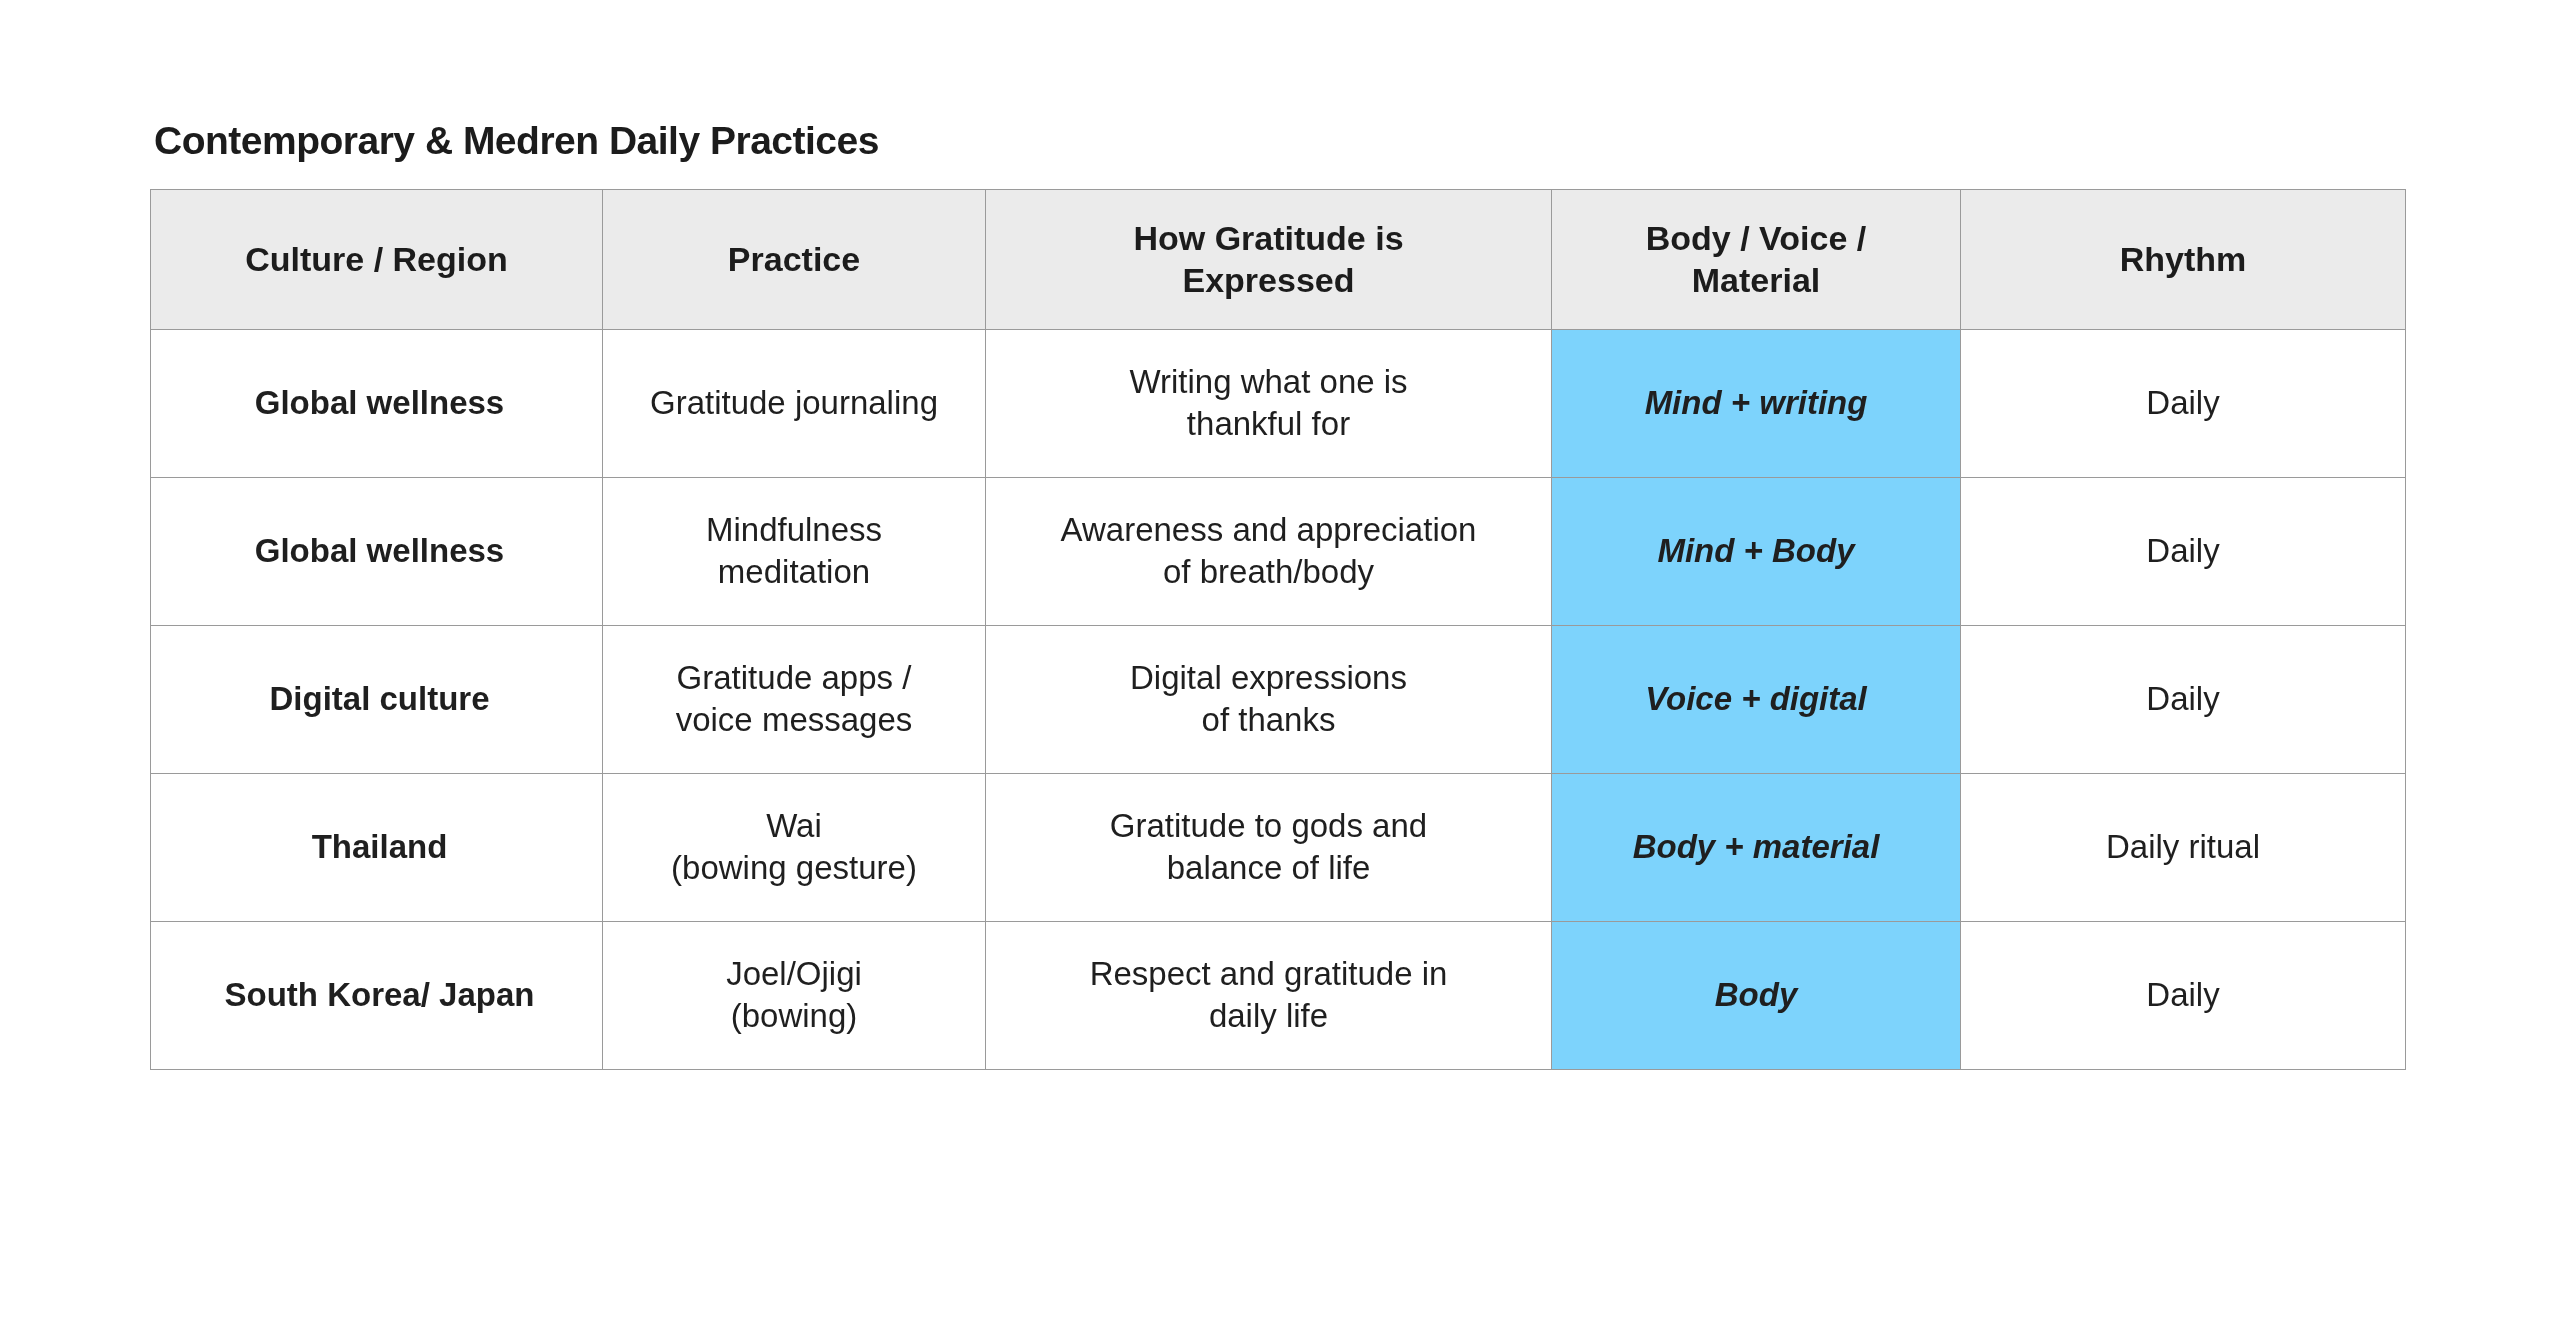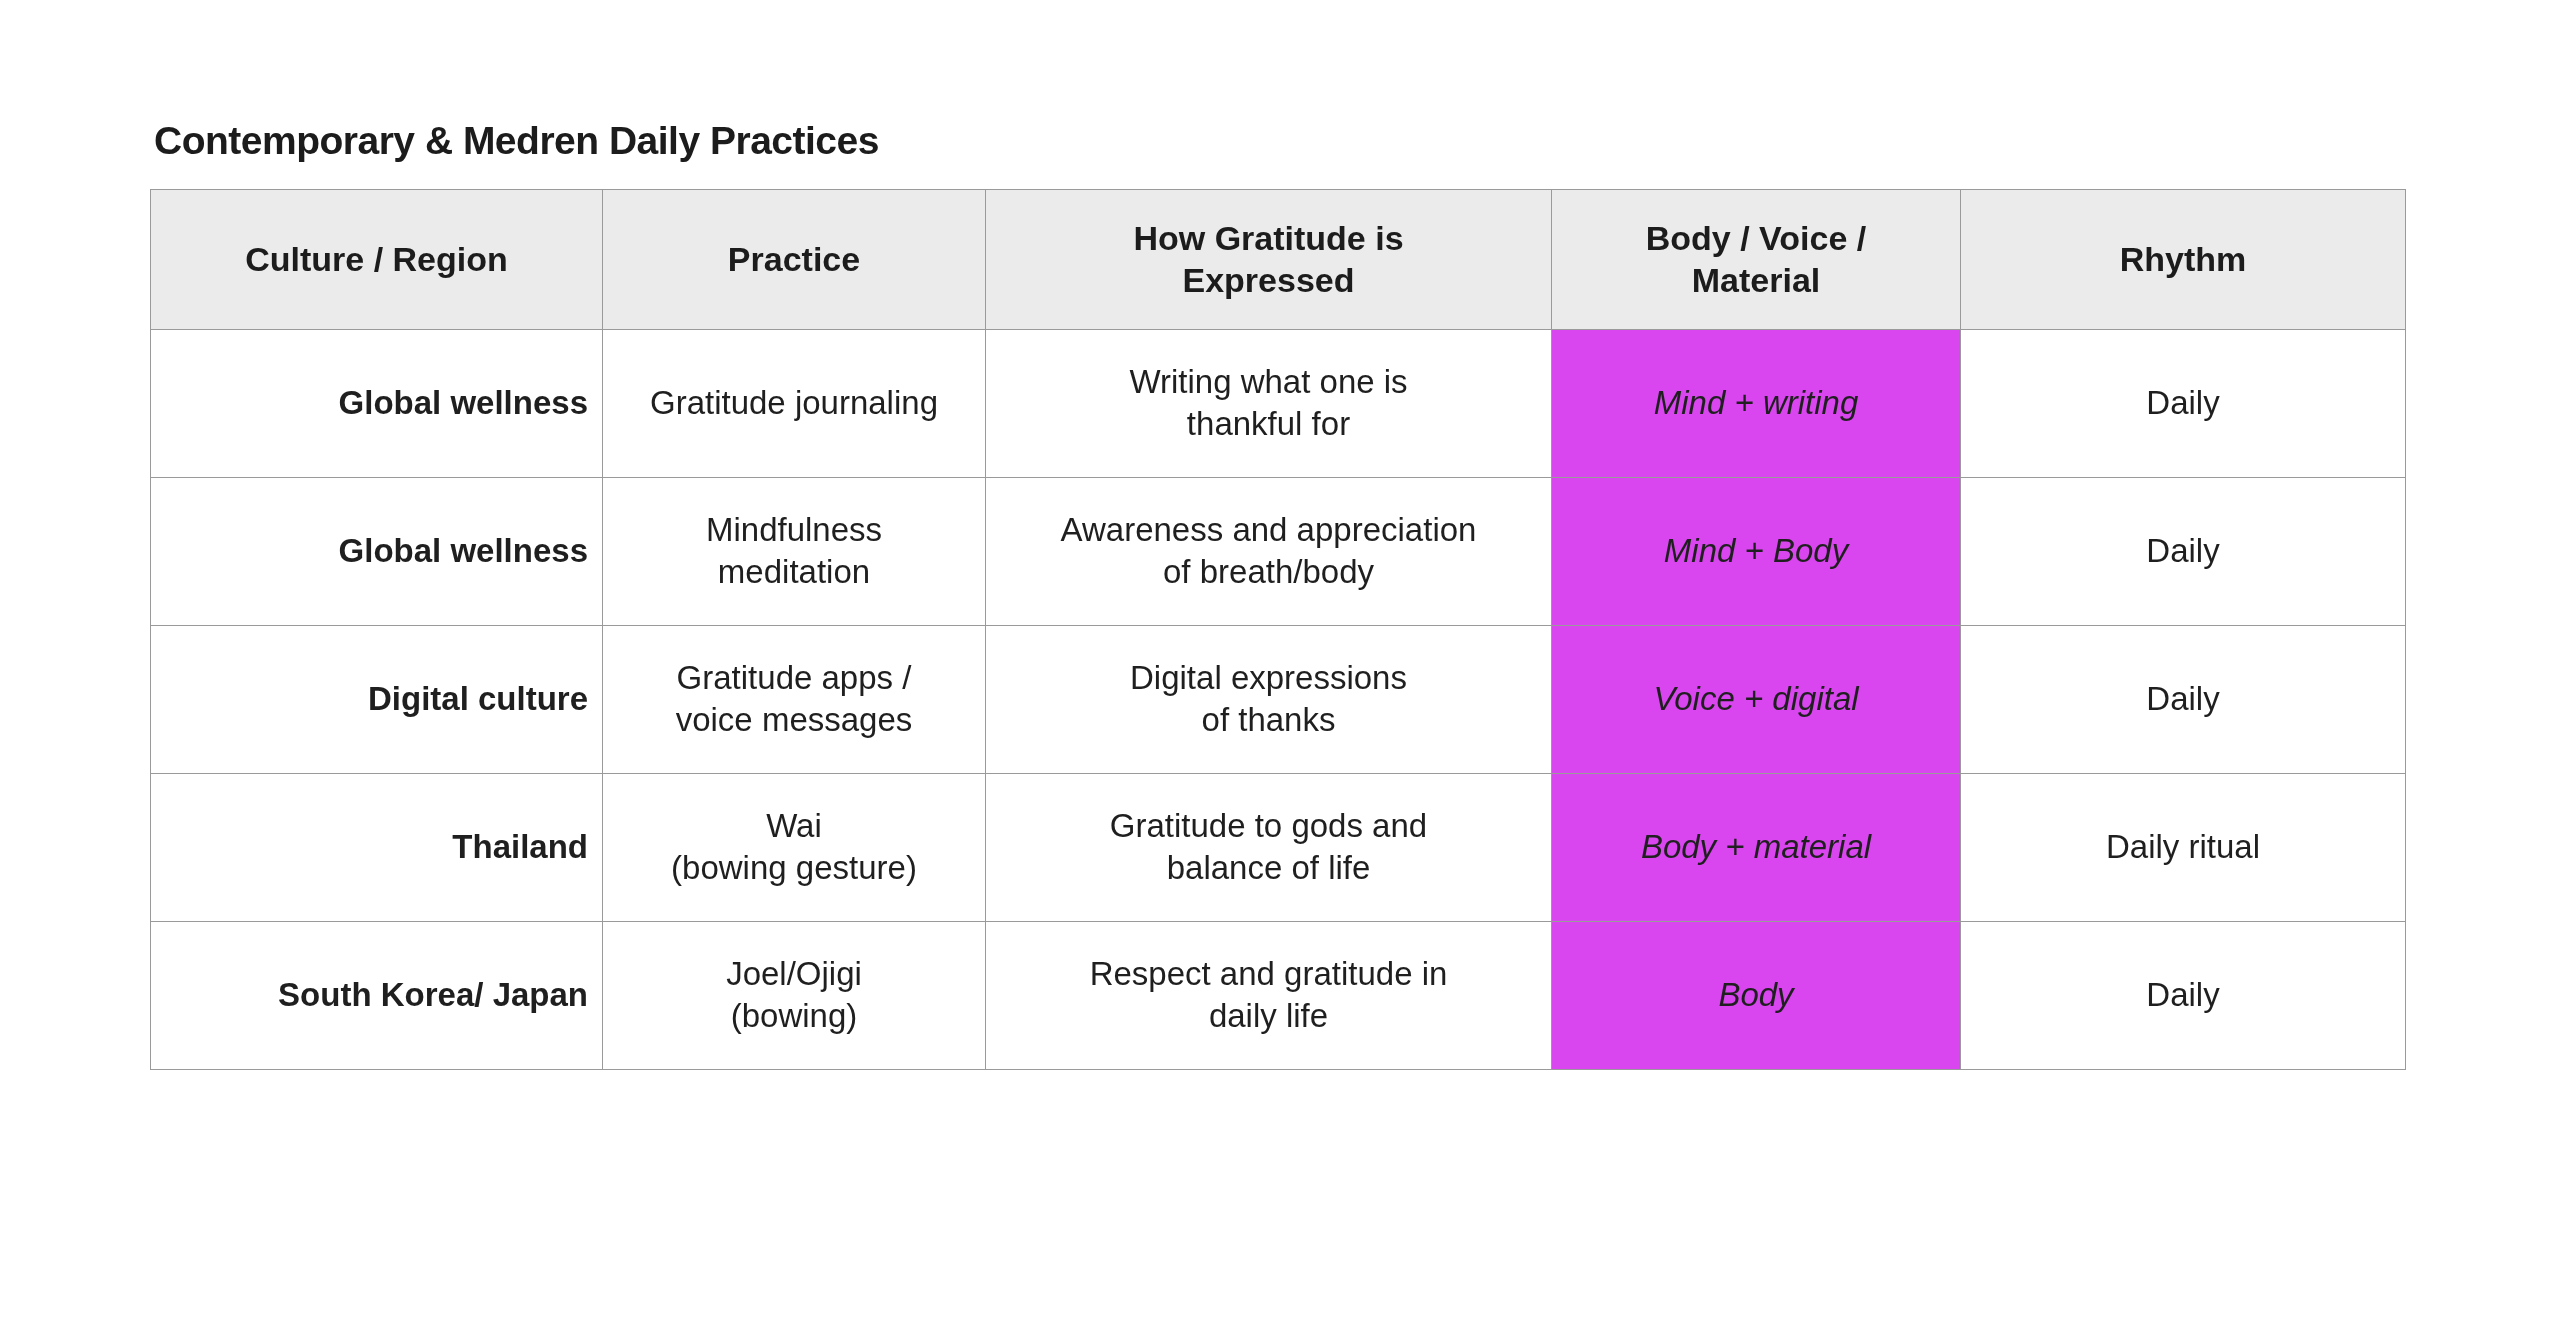--- a/index.html
+++ b/index.html
@@ -53,28 +53,28 @@
   }
   tbody td {
     font-size: 33px;
     text-align: center;
     line-height: 1.3;
     height: 148px;
     color: #1f1f1f;
     font-weight: normal;
   }
   tbody td.culture {
-    text-align: right;
+    text-align: center;
     font-weight: bold;
     padding-left: 20px;
     vertical-align: middle;
   }
   tbody td.bvm {
-    background: #d946ef;
-    font-weight: normal;
+    background: #7dd3fc;
+    font-weight: bold;
     font-style: italic;
   }
   
   col.c-culture  { width: 452px; }
   col.c-practice { width: 383px; }
   col.c-express  { width: 566px; }
   col.c-bvm      { width: 409px; }
   col.c-rhythm   { width: 445px; }
   .cellline { display: block; }
 </style>

